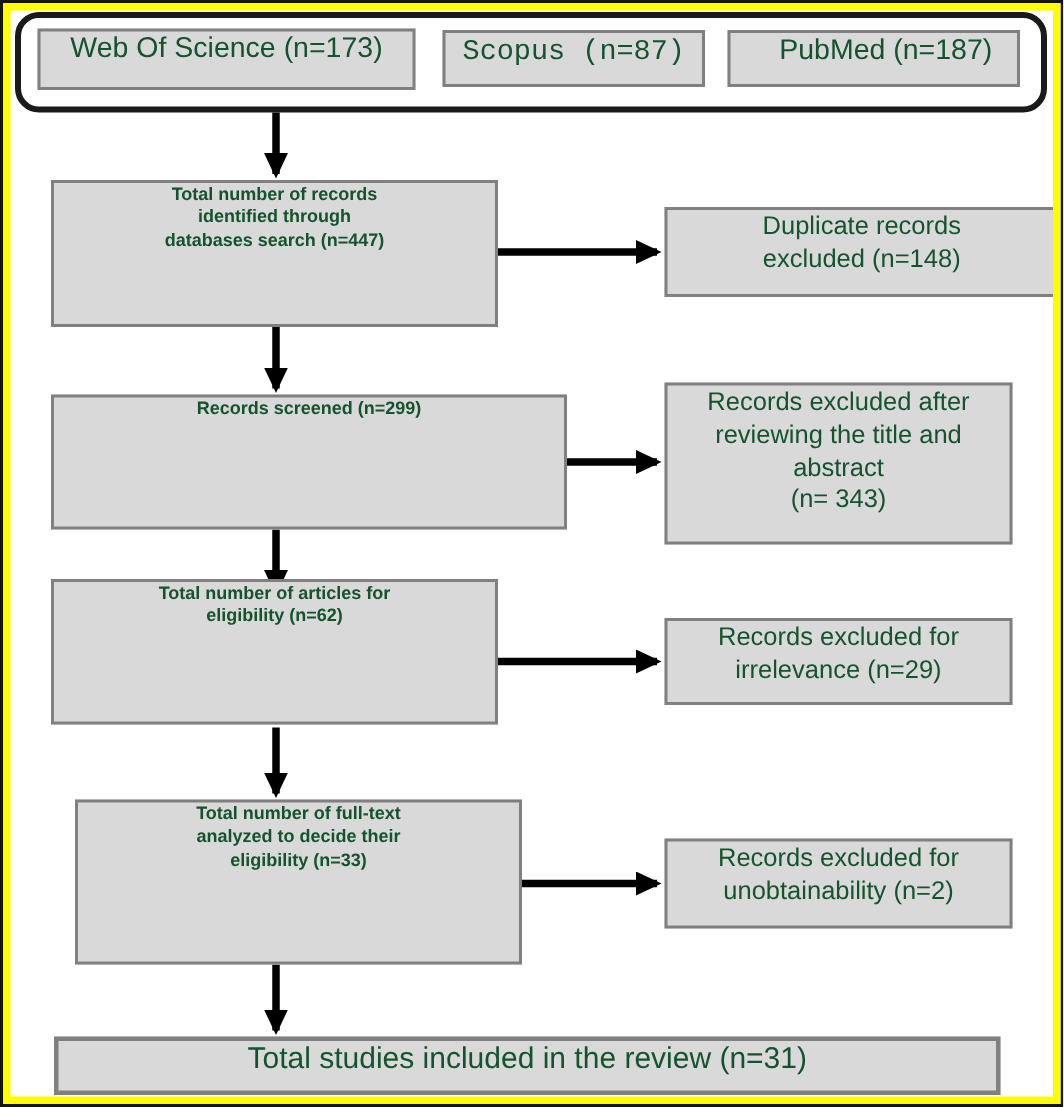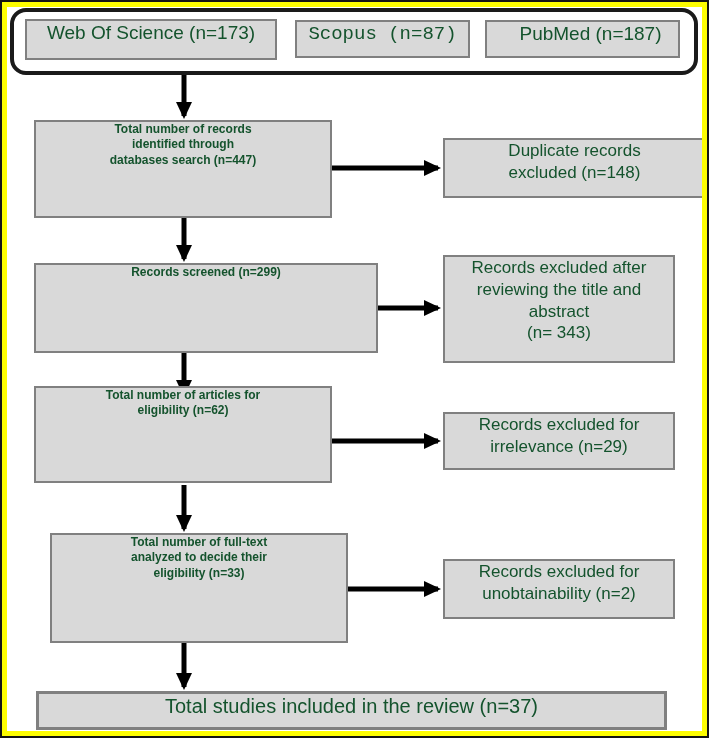--- a/index.html
+++ b/index.html
@@ -122,20 +122,20 @@
   <div class="abs box side" style="left:443px; top:412px; width:232px; height:58px;">
     <span>Records excluded for
 irrelevance (n=29)</span>
   </div>
   <div class="abs box side" style="left:443px; top:559px; width:232px; height:60px;">
     <span>Records excluded for
 unobtainability (n=2)</span>
   </div>
 
   <div class="abs box final" style="left:36px; top:691px; width:631px; height:39px;">
-    <span>Total studies included in the review (n=37)</span>
+    <span>Total studies included in the review (n=31)</span>
   </div>
 
   <div id="frame">
     <div class="yellow"></div>
   </div>
 
 </div>
 
 </body></html>

